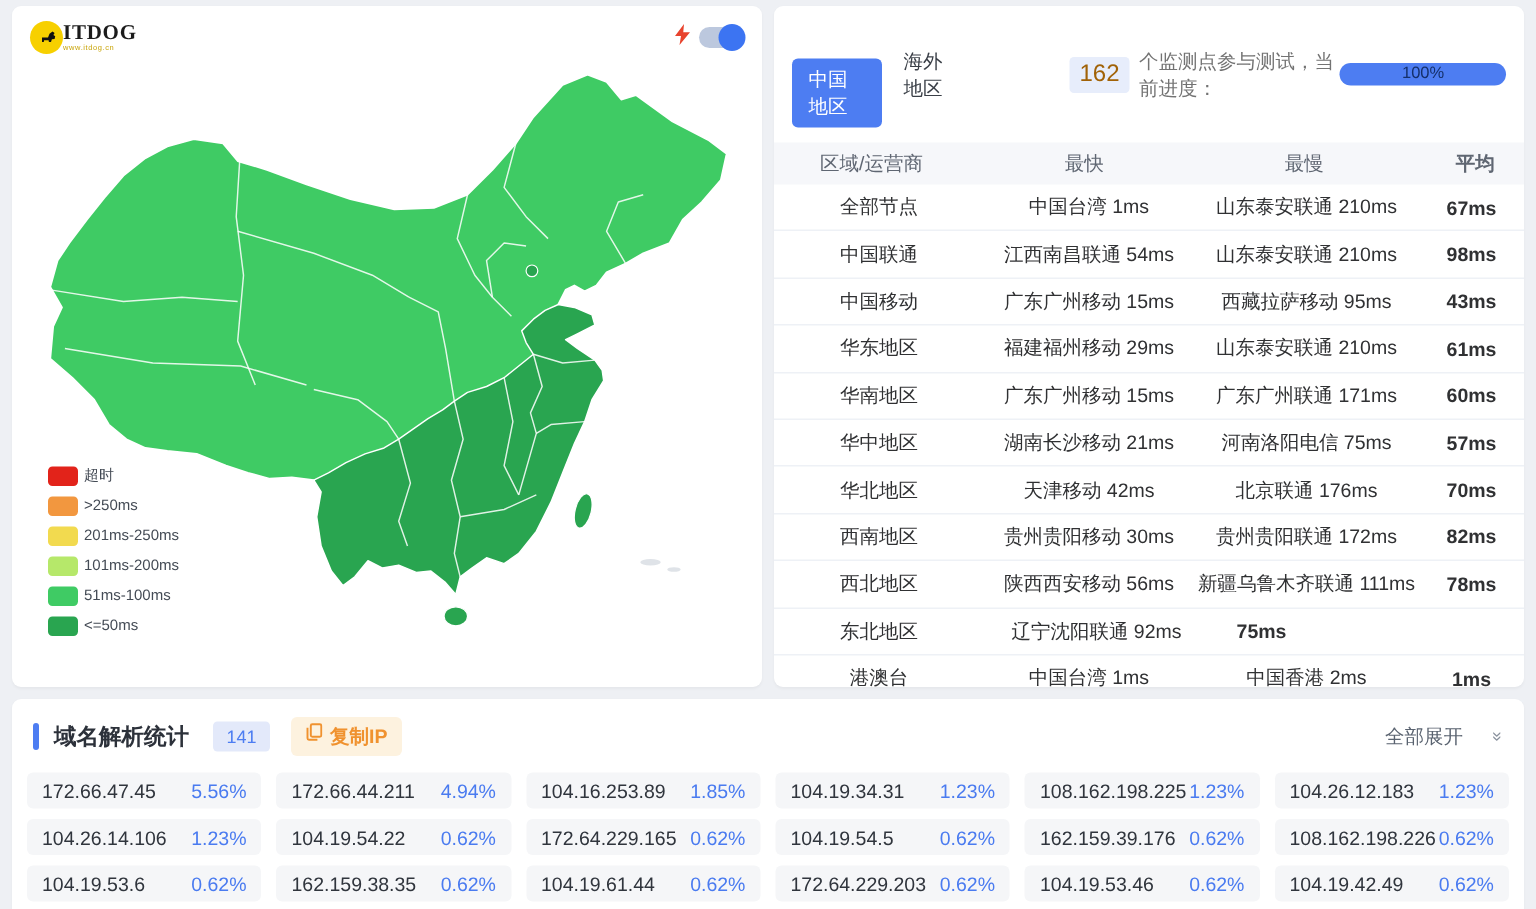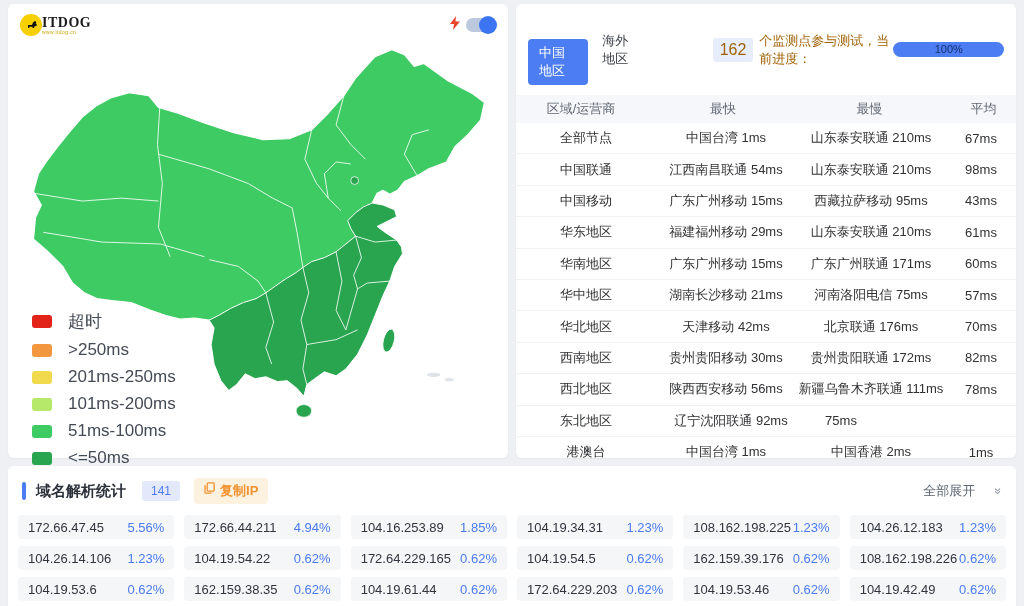--- a/index.html
+++ b/index.html
@@ -18,39 +18,39 @@
   .brand { display:flex; align-items:center; gap:0; }
   .brand-badge { width:22px; height:22px; border-radius:50%; background:#f7d000; display:flex; align-items:center; justify-content:center; }
   .brand-text { line-height:1; }
   .brand-name { font-weight:bold; font-size:14px; letter-spacing:.5px; color:#1b1b1b; font-family:"Liberation Serif","DejaVu Serif",serif; }
   .brand-sub { font-size:5px; color:#c9a50a; letter-spacing:.4px; }
   .head-right { margin-left:auto; display:flex; align-items:center; gap:6px; }
   .toggle { width:30px; height:14px; border-radius:8px; background:#bcc8de; position:relative; cursor:pointer; }
   .toggle-knob { position:absolute; right:-1px; top:-2px; width:18px; height:18px; border-radius:50%; background:#3c74f2; }
   .map-svg { position:absolute; left:6px; top:32px; }
   .legend { position:absolute; left:24px; top:306px; display:flex; flex-direction:column; gap:7px; }
-  .legend-item { display:flex; align-items:center; gap:16px; font-size:17px; color:#444b55; }
+  .legend-item { display:flex; align-items:center; gap:4px; font-size:10px; color:#444b55; }
   .legend-sw { width:20px; height:13px; border-radius:3px; }
 
   
   #results-panel { left:516px; top:4px; width:500px; height:454px; }
   .tabs-row { display:flex; align-items:center; padding:10px 12px 6px; font-size:13px; }
   .tab-active { background:#4d7df2; color:#fff; padding:5px 11px; border-radius:4px; cursor:pointer;margin-top:25px; }
   .tab-plain { color:#3a3f47; margin-left:14px; cursor:pointer; }
   .mon-badge { margin-left:72px; background:#e7edfb; color:#a16207; padding:3px 7px; border-radius:3px; font-size:16px; }
-  .mon-text { margin-left:6px; color:#a16207;font-family:Liberation Mono, monospace; }
+  .mon-text { margin-left:6px; color:#737373;font-family:Liberation Mono, monospace; }
   .progress { margin-left:auto; width:150px; height:15px; border-radius:8px; background:#4d7df2; text-align:center; font-size:11px; line-height:15px; color:#15306b; cursor:default; }
 
   .tbl { margin-top:4px; font-size:13px; }
   .tbl-row { display:flex; align-items:center; height:31.4px; border-bottom:1px solid #eef1f6; }
   .tbl-head { background:#f6f7fa; height:28px; color:#5f6672; border-bottom:none;gap:12px; }
   .c1 { width:28%; text-align:center; }
   .c2 { width:28%; text-align:center; }
   .c3 { width:30%; text-align:center; }
-  .c4 { width:14%; text-align:center; }
+  .c4 { width:14%; text-align:center;font-weight:bold; }
 
   
   #dns-panel { left:8px; top:466px; width:1008px; height:154px; }
   .dns-head { display:flex; align-items:center; padding:12px 14px 9px; }
   .blue-bar { width:4px; height:18px; border-radius:2px; background:#4d7df2; margin-right:10px; }
   .dns-title { font-size:15px; font-weight:bold; color:#2c313a; }
   .count-badge { margin-left:16px; background:#e3e9fa; color:#4d7df2; font-size:12px; padding:3px 9px; border-radius:3px; }
   .copy-btn { margin-left:14px; background:#fdf2df; color:#f0922f; font-size:13px; padding:4px 10px; border-radius:4px; display:flex; align-items:flex-start; gap:5px; cursor:pointer; border:none; font-family:inherit;font-weight:bold; }
   .expand { margin-left:auto; color:#5a6370; font-size:13px; display:flex; align-items:center; gap:20px; cursor:pointer; }
   .expand-chevrons { display:inline-block; transform:rotate(90deg); font-size:12px; color:#8a929e; }

